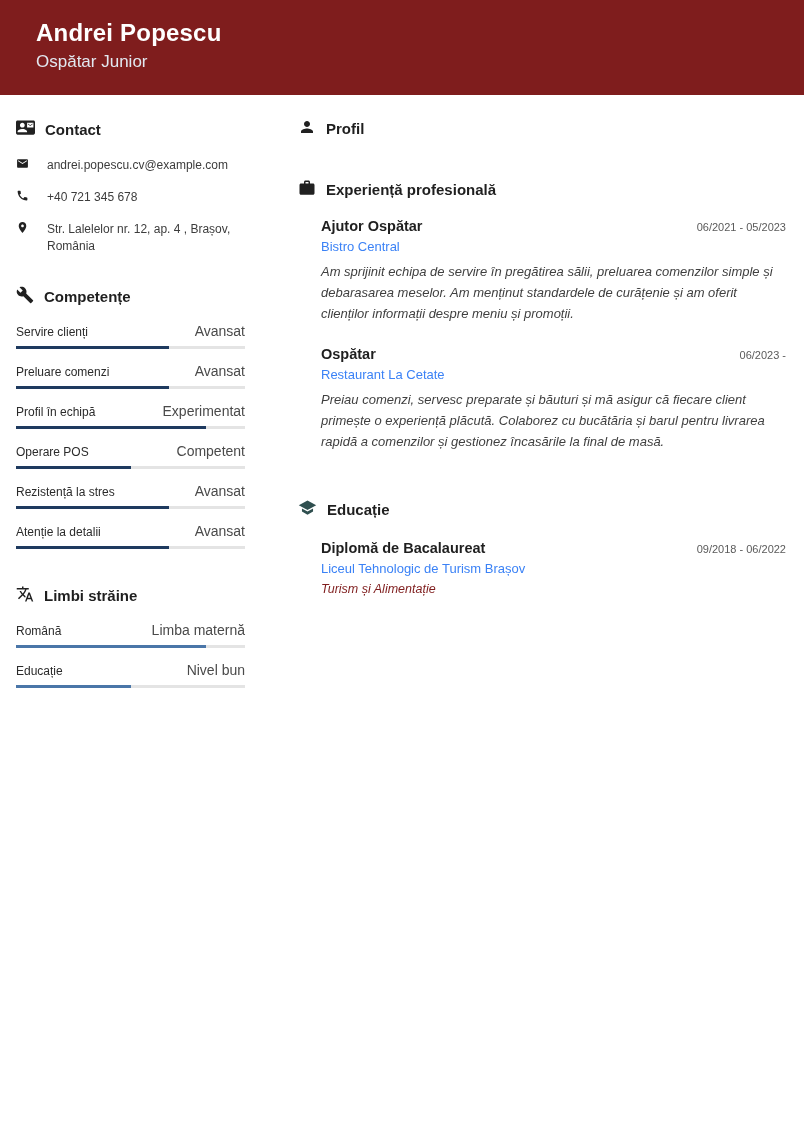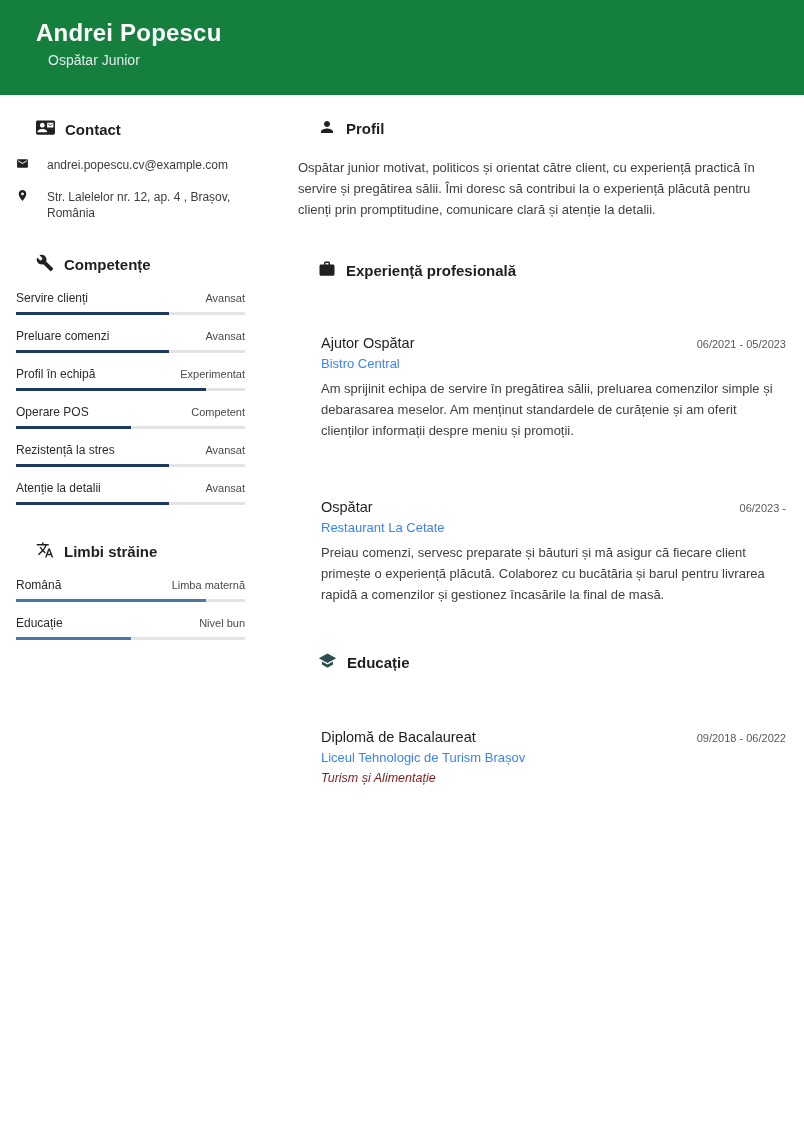--- a/index.html
+++ b/index.html
@@ -6,51 +6,49 @@
   html, body { background: #ffffff; }
   body {
     width: 804px;
     height: 1137px;
     font-family: "Liberation Sans", sans-serif;
     color: #3f3f3f;
     overflow: hidden;
   }
   .header {
     height: 95px;
-    background: #15803d;
+    background: #7f1d1d;
     color: #ffffff;
     padding: 19px 36px 0 36px;
   }
   .header .name {
     font-size: 24px;
     font-weight: 700;
     letter-spacing: 0.2px;
   }
   .header .job-title {
-    font-size: 14px;
+    font-size: 17px;
     color: #e2e8f0;
     margin-top: 5px;
-    margin-left: 12px;
   }
   .content {
     display: flex;
     padding: 23px 18px 0 16px;
   }
   .left-col { width: 229px; flex-shrink: 0; }
   .right-col { flex: 1; margin-left: 53px; }
 
   .section-heading {
     display: flex;
     align-items: center;
     gap: 10px;
     font-size: 15px;
     font-weight: 700;
     color: #1f1f1f;
     margin-bottom: 16px;
-    margin-left: 20px;
   }
   .section-heading svg { flex-shrink: 0; }
 
   
   .contact-section { margin-bottom: 32px; }
   .contact-item {
     display: flex;
     align-items: flex-start;
     gap: 12px;
     margin-bottom: 14px;
@@ -63,21 +61,21 @@
 
   
   .skills-section { margin-bottom: 30px; }
   .meter-row { margin-bottom: 14px; }
   .meter-labels {
     display: flex;
     justify-content: space-between;
     align-items: baseline;
   }
   .meter-name { font-size: 12px; font-weight: 500; color: #2b2b2b; }
-  .meter-level { font-size: 11px; color: #4a4a4a; }
+  .meter-level { font-size: 14px; color: #4a4a4a; }
   .meter-track {
     margin-top: 7px;
     height: 3px;
     background: #e4e4e4;
     width: 100%;
   }
   .meter-fill { height: 3px; background: #1e3a5f; }
   .languages-section .meter-fill { background: #4a76a8; }
   .languages-section { margin-top: 36px; }
 
@@ -89,24 +87,24 @@
     color: #3f3f3f;
   }
   .right-indent { padding-left: 23px; }
   .experience-section { margin-bottom: 46px; }
   .entry { margin-bottom: 22px; }
   .entry-head {
     display: flex;
     justify-content: space-between;
     align-items: baseline;
   }
-  .entry-title { font-size: 14.5px; font-weight: 400; color: #1f1f1f; margin-top: 36px; }
+  .entry-title { font-size: 14.5px; font-weight: 700; color: #1f1f1f; }
   .entry-dates { font-size: 11px; color: #5a5a5a; white-space: nowrap; }
   .entry-sub { font-size: 13px; color: #3b82f6; margin-top: 5px; }
-  .entry-desc { margin-top: 7px; }
+  .entry-desc { margin-top: 7px; font-style: italic; }
   .entry-field { font-size: 12.5px; font-style: italic; color: #7f1d1d; margin-top: 6px; }
   .education-section .section-heading { margin-bottom: 20px; }
   .experience-section .section-heading,
   .profile-section .section-heading { margin-bottom: 18px; }
   .profile-section .profile-text { margin-top: 2px; }
 </style>
 </head>
 <body>
 
 <div class="header">
@@ -131,20 +129,28 @@
         <span>
           <svg width="13" height="13" viewBox="0 0 24 24" fill="#212121">
               <path d="M20 4H4c-1.1 0-1.99.9-1.99 2L2 18c0 1.1.9 2 2 2h16c1.1 0 2-.9 2-2V6c0-1.1-.9-2-2-2zm0 4l-8 5-8-5V6l8 5 8-5v2z"></path>
             </svg>
         </span>
         <span class="contact-text">andrei.popescu.cv@example.com</span>
       </div>
       <div class="contact-item">
         <span>
           <svg width="13" height="13" viewBox="0 0 24 24" fill="#212121">
+              <path d="M6.62 10.79c1.44 2.83 3.76 5.14 6.59 6.59l2.2-2.21c.27-.27.67-.36 1.02-.24 1.12.37 2.33.57 3.57.57.55 0 1 .45 1 1V20c0 .55-.45 1-1 1-9.39 0-17-7.61-17-17 0-.55.45-1 1-1h3.5c.55 0 1 .45 1 1 0 1.25.2 2.45.57 3.57.11.35.03.74-.25 1.02l-2.2 2.2z"></path>
+            </svg>
+        </span>
+        <span class="contact-text">+40 721 345 678</span>
+      </div>
+      <div class="contact-item">
+        <span>
+          <svg width="13" height="13" viewBox="0 0 24 24" fill="#212121">
               <path d="M12 2C8.13 2 5 5.13 5 9c0 5.25 7 13 7 13s7-7.75 7-13c0-3.87-3.13-7-7-7zm0 9.5c-1.38 0-2.5-1.12-2.5-2.5s1.12-2.5 2.5-2.5 2.5 1.12 2.5 2.5-1.12 2.5-2.5 2.5z"></path>
             </svg>
         </span>
         <span class="contact-text">Str. Lalelelor nr. 12, ap. 4 , Brașov, România</span>
       </div>
     </div>
 
     <div class="skills-section">
       <div class="section-heading">
         <span>
@@ -247,21 +253,20 @@
 
     <div class="profile-section">
       <div class="section-heading">
         <span>
           <svg width="18" height="18" viewBox="0 0 24 24" fill="#212121">
               <path d="M12 12c2.21 0 4-1.79 4-4s-1.79-4-4-4-4 1.79-4 4 1.79 4 4 4zm0 2c-2.67 0-8 1.34-8 4v2h16v-2c0-2.66-5.33-4-8-4z"></path>
             </svg>
         </span>
         <span>Profil</span>
       </div>
-      <p class="profile-text">Ospătar junior motivat, politicos și orientat către client, cu experiență practică în servire și pregătirea sălii. Îmi doresc să contribui la o experiență plăcută pentru clienți prin promptitudine, comunicare clară și atenție la detalii.</p>
     </div>
 
     <div class="experience-section">
       <div class="section-heading">
         <span>
           <svg width="18" height="18" viewBox="0 0 24 24" fill="#212121">
               <path d="M20 6h-4V4c0-1.11-.89-2-2-2h-4c-1.11 0-2 .89-2 2v2H4c-1.11 0-1.99.89-1.99 2L2 19c0 1.11.89 2 2 2h16c1.11 0 2-.89 2-2V8c0-1.11-.89-2-2-2zm-6 0h-4V4h4v2z"></path>
             </svg>
         </span>
         <span>Experiență profesională</span>

